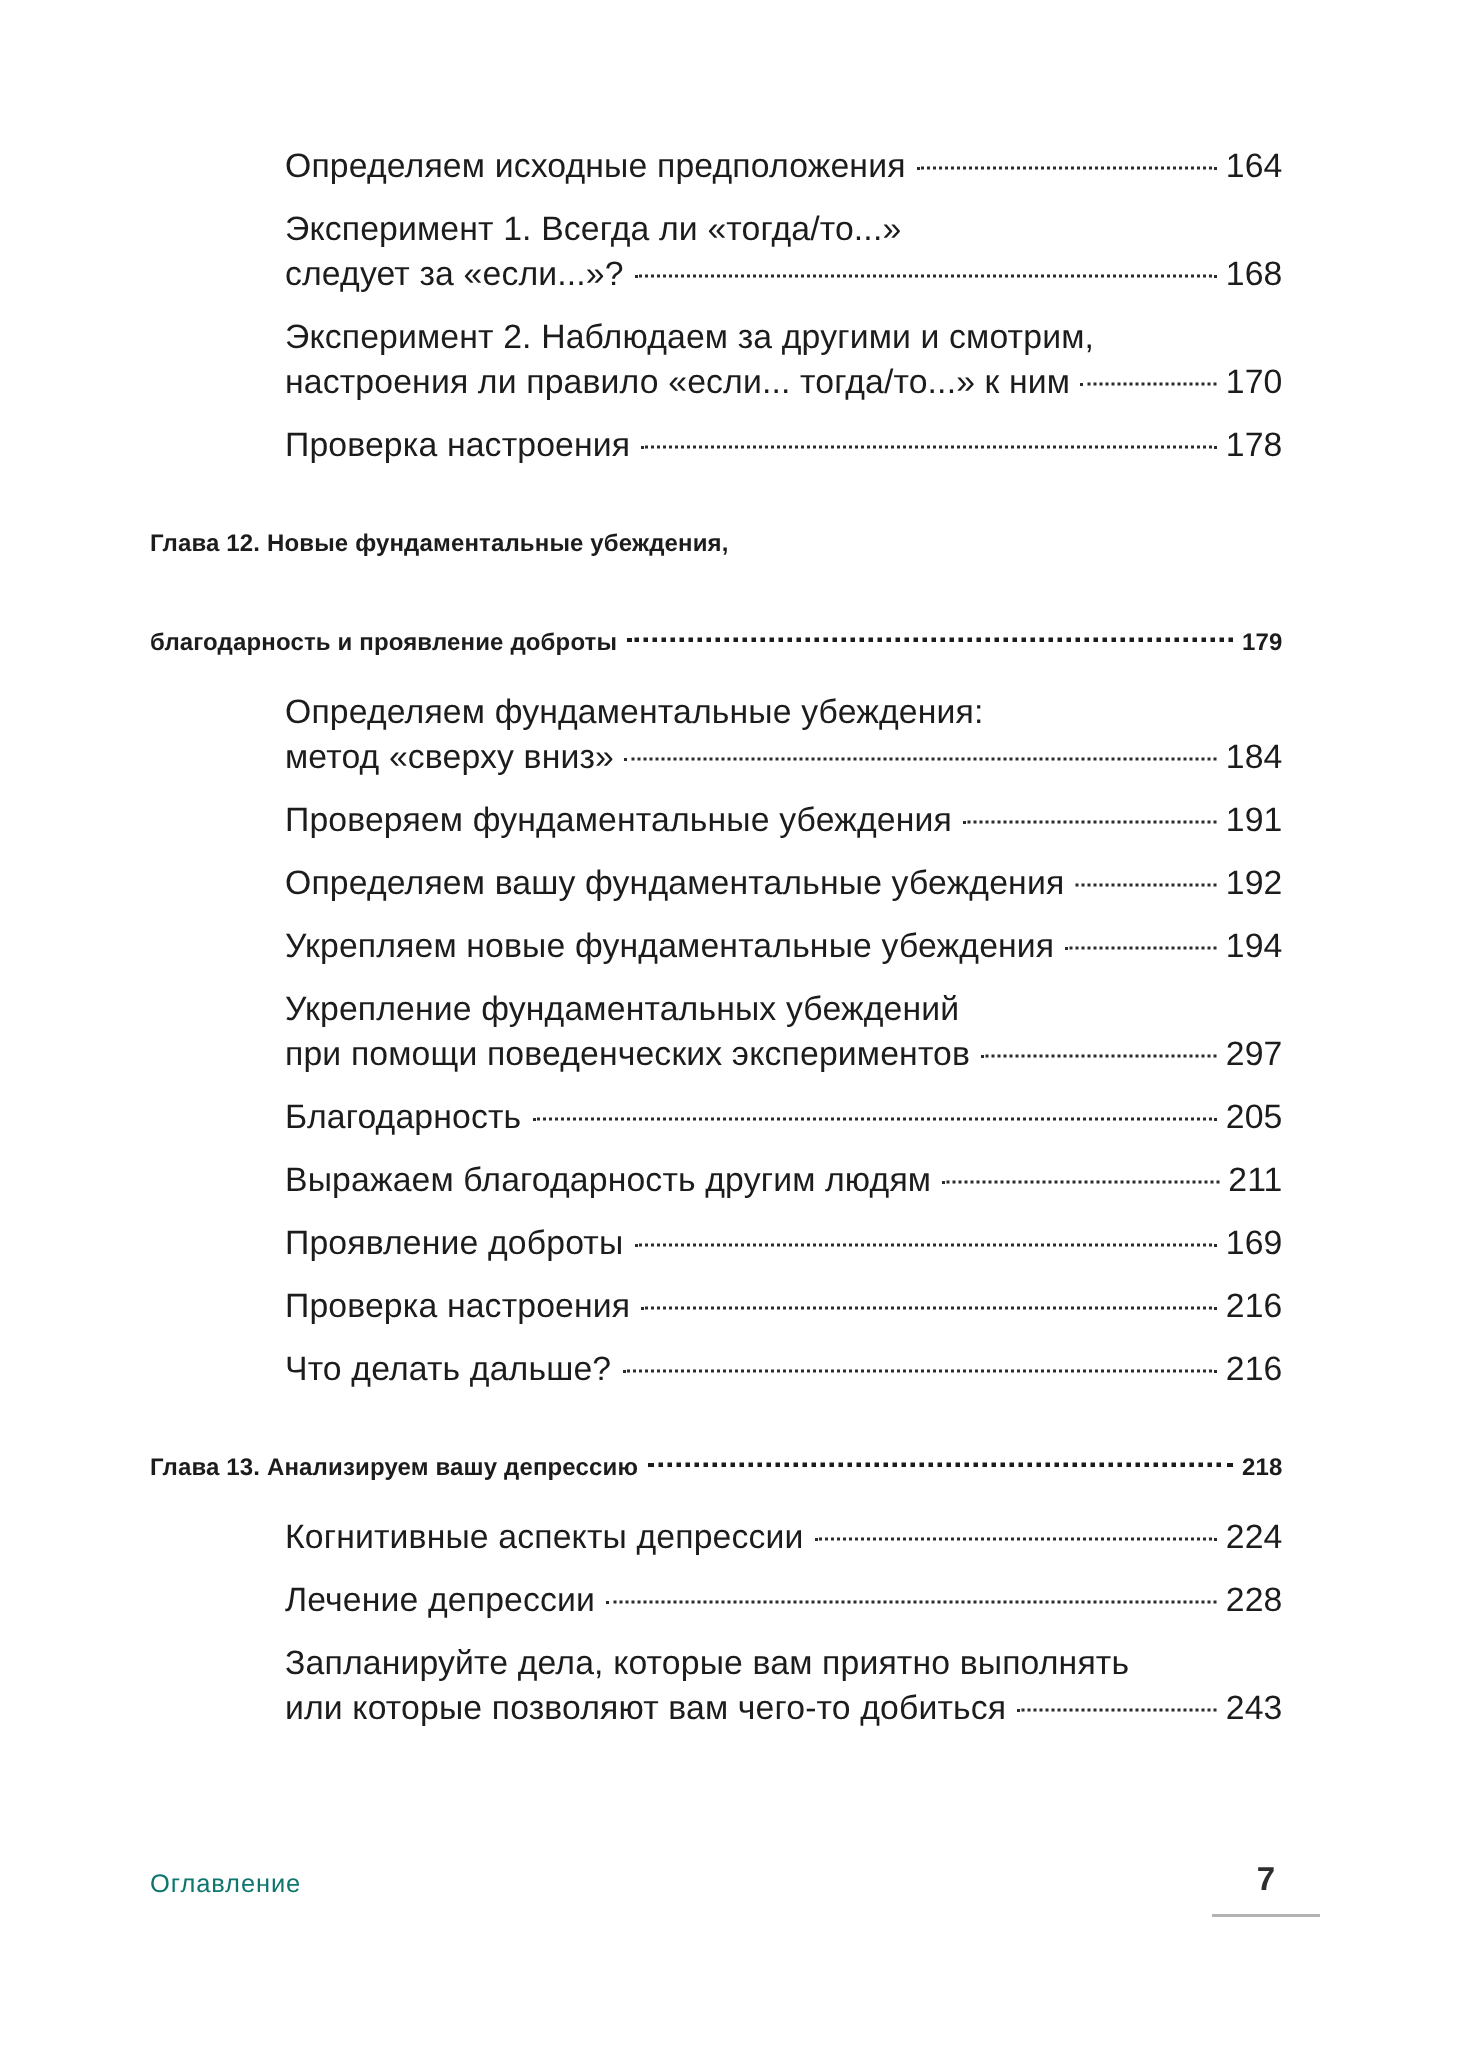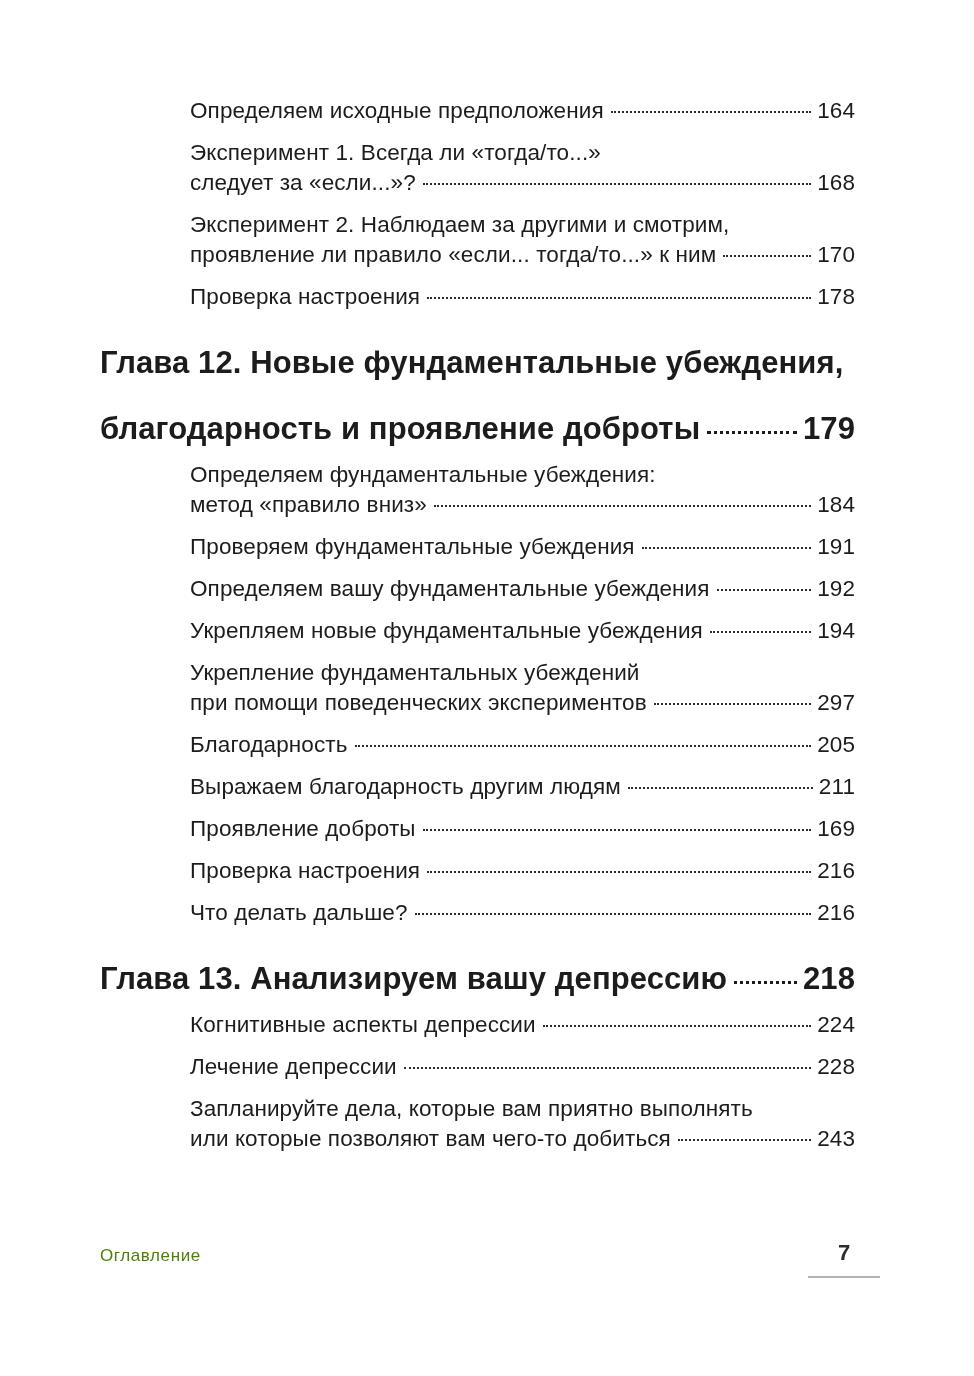--- a/index.html
+++ b/index.html
@@ -20,21 +20,21 @@
     font-size: 22.5px;
     line-height: 30px;
     letter-spacing: 0.1px;
   }
   .toc-item.entry { margin-left: 90px; }
   .toc-item.chapter {
     font-weight: bold;
     margin-top: 12px;
     margin-bottom: 16px;
   }
-  .toc-item.chapter .line { font-size: 31px; margin-top: 36px; }
+  .toc-item.chapter .line { font-size: 16px; margin-top: 36px; }
   .line.last { display: flex; align-items: baseline; }
   .ttl { white-space: nowrap; }
   .leader {
     flex: 1 1 auto;
     min-width: 18px;
     margin: 0 3px 0 7px;
     border-bottom: 2.5px dotted #2b2b2b;
     transform: translateY(-5px);
   }
   .toc-item.chapter .leader { border-bottom: 3px dotted #1c1c1c; }
@@ -45,21 +45,21 @@
     left: 100px;
     right: 94px;
     top: 1240px;
     display: flex;
     justify-content: space-between;
     align-items: flex-start;
   }
   .footer-left {
     font-size: 17px;
     letter-spacing: 0.6px;
-    color: #4d7c0f;
+    color: #0f766e;
     padding-top: 6px;
   }
   .footer-right {
     width: 72px;
     text-align: center;
     font-size: 22px;
     font-weight: bold;
     color: #2e2e2e;
     padding-bottom: 10px;
     border-bottom: 2px solid #b3b3b3;
@@ -81,21 +81,21 @@
         <div class="line">Эксперимент 1. Всегда ли «тогда/то...»</div>
         <div class="line last">
           <span class="ttl">следует за «если...»?</span>
           <span class="leader"></span>
           <span class="pg">168</span>
         </div>
       </div>
       <div class="toc-item entry">
         <div class="line">Эксперимент 2. Наблюдаем за другими и смотрим,</div>
         <div class="line last">
-          <span class="ttl">проявление ли правило «если... тогда/то...» к ним</span>
+          <span class="ttl">настроения ли правило «если... тогда/то...» к ним</span>
           <span class="leader"></span>
           <span class="pg">170</span>
         </div>
       </div>
       <div class="toc-item entry">
         <div class="line last">
           <span class="ttl">Проверка настроения</span>
           <span class="leader"></span>
           <span class="pg">178</span>
         </div>
@@ -104,21 +104,21 @@
         <div class="line">Глава 12. Новые фундаментальные убеждения,</div>
         <div class="line last">
           <span class="ttl">благодарность и проявление доброты</span>
           <span class="leader"></span>
           <span class="pg">179</span>
         </div>
       </div>
       <div class="toc-item entry">
         <div class="line">Определяем фундаментальные убеждения:</div>
         <div class="line last">
-          <span class="ttl">метод «правило вниз»</span>
+          <span class="ttl">метод «сверху вниз»</span>
           <span class="leader"></span>
           <span class="pg">184</span>
         </div>
       </div>
       <div class="toc-item entry">
         <div class="line last">
           <span class="ttl">Проверяем фундаментальные убеждения</span>
           <span class="leader"></span>
           <span class="pg">191</span>
         </div>

